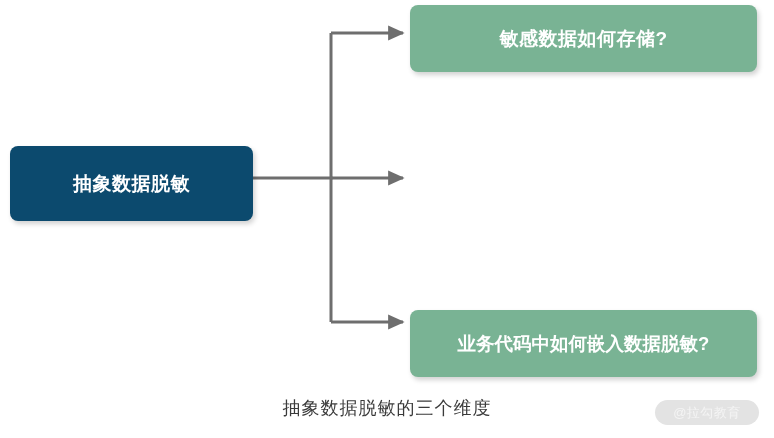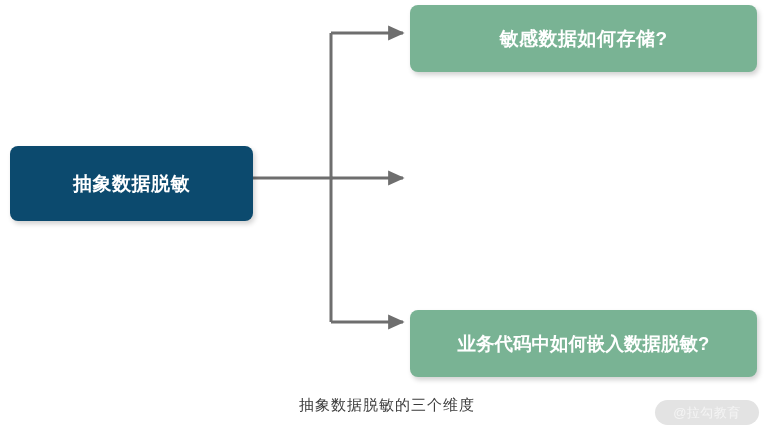--- a/index.html
+++ b/index.html
@@ -61,21 +61,21 @@
   .leaf-2 { top: 147px; }
   .leaf-3 { top: 290px; font-size: 18.5px; letter-spacing: 0px; margin-top: 20px; }
 
   
   .caption {
     position: absolute;
     left: 0;
     top: 396px;
     width: 774px;
     text-align: center;
-    font-size: 15px;
+    font-size: 18px;
     color: #3a3a3a;
     letter-spacing: 1px;
   }
 
   
   .watermark {
     position: absolute;
     left: 655px;
     top: 400px;
     width: 104px;

